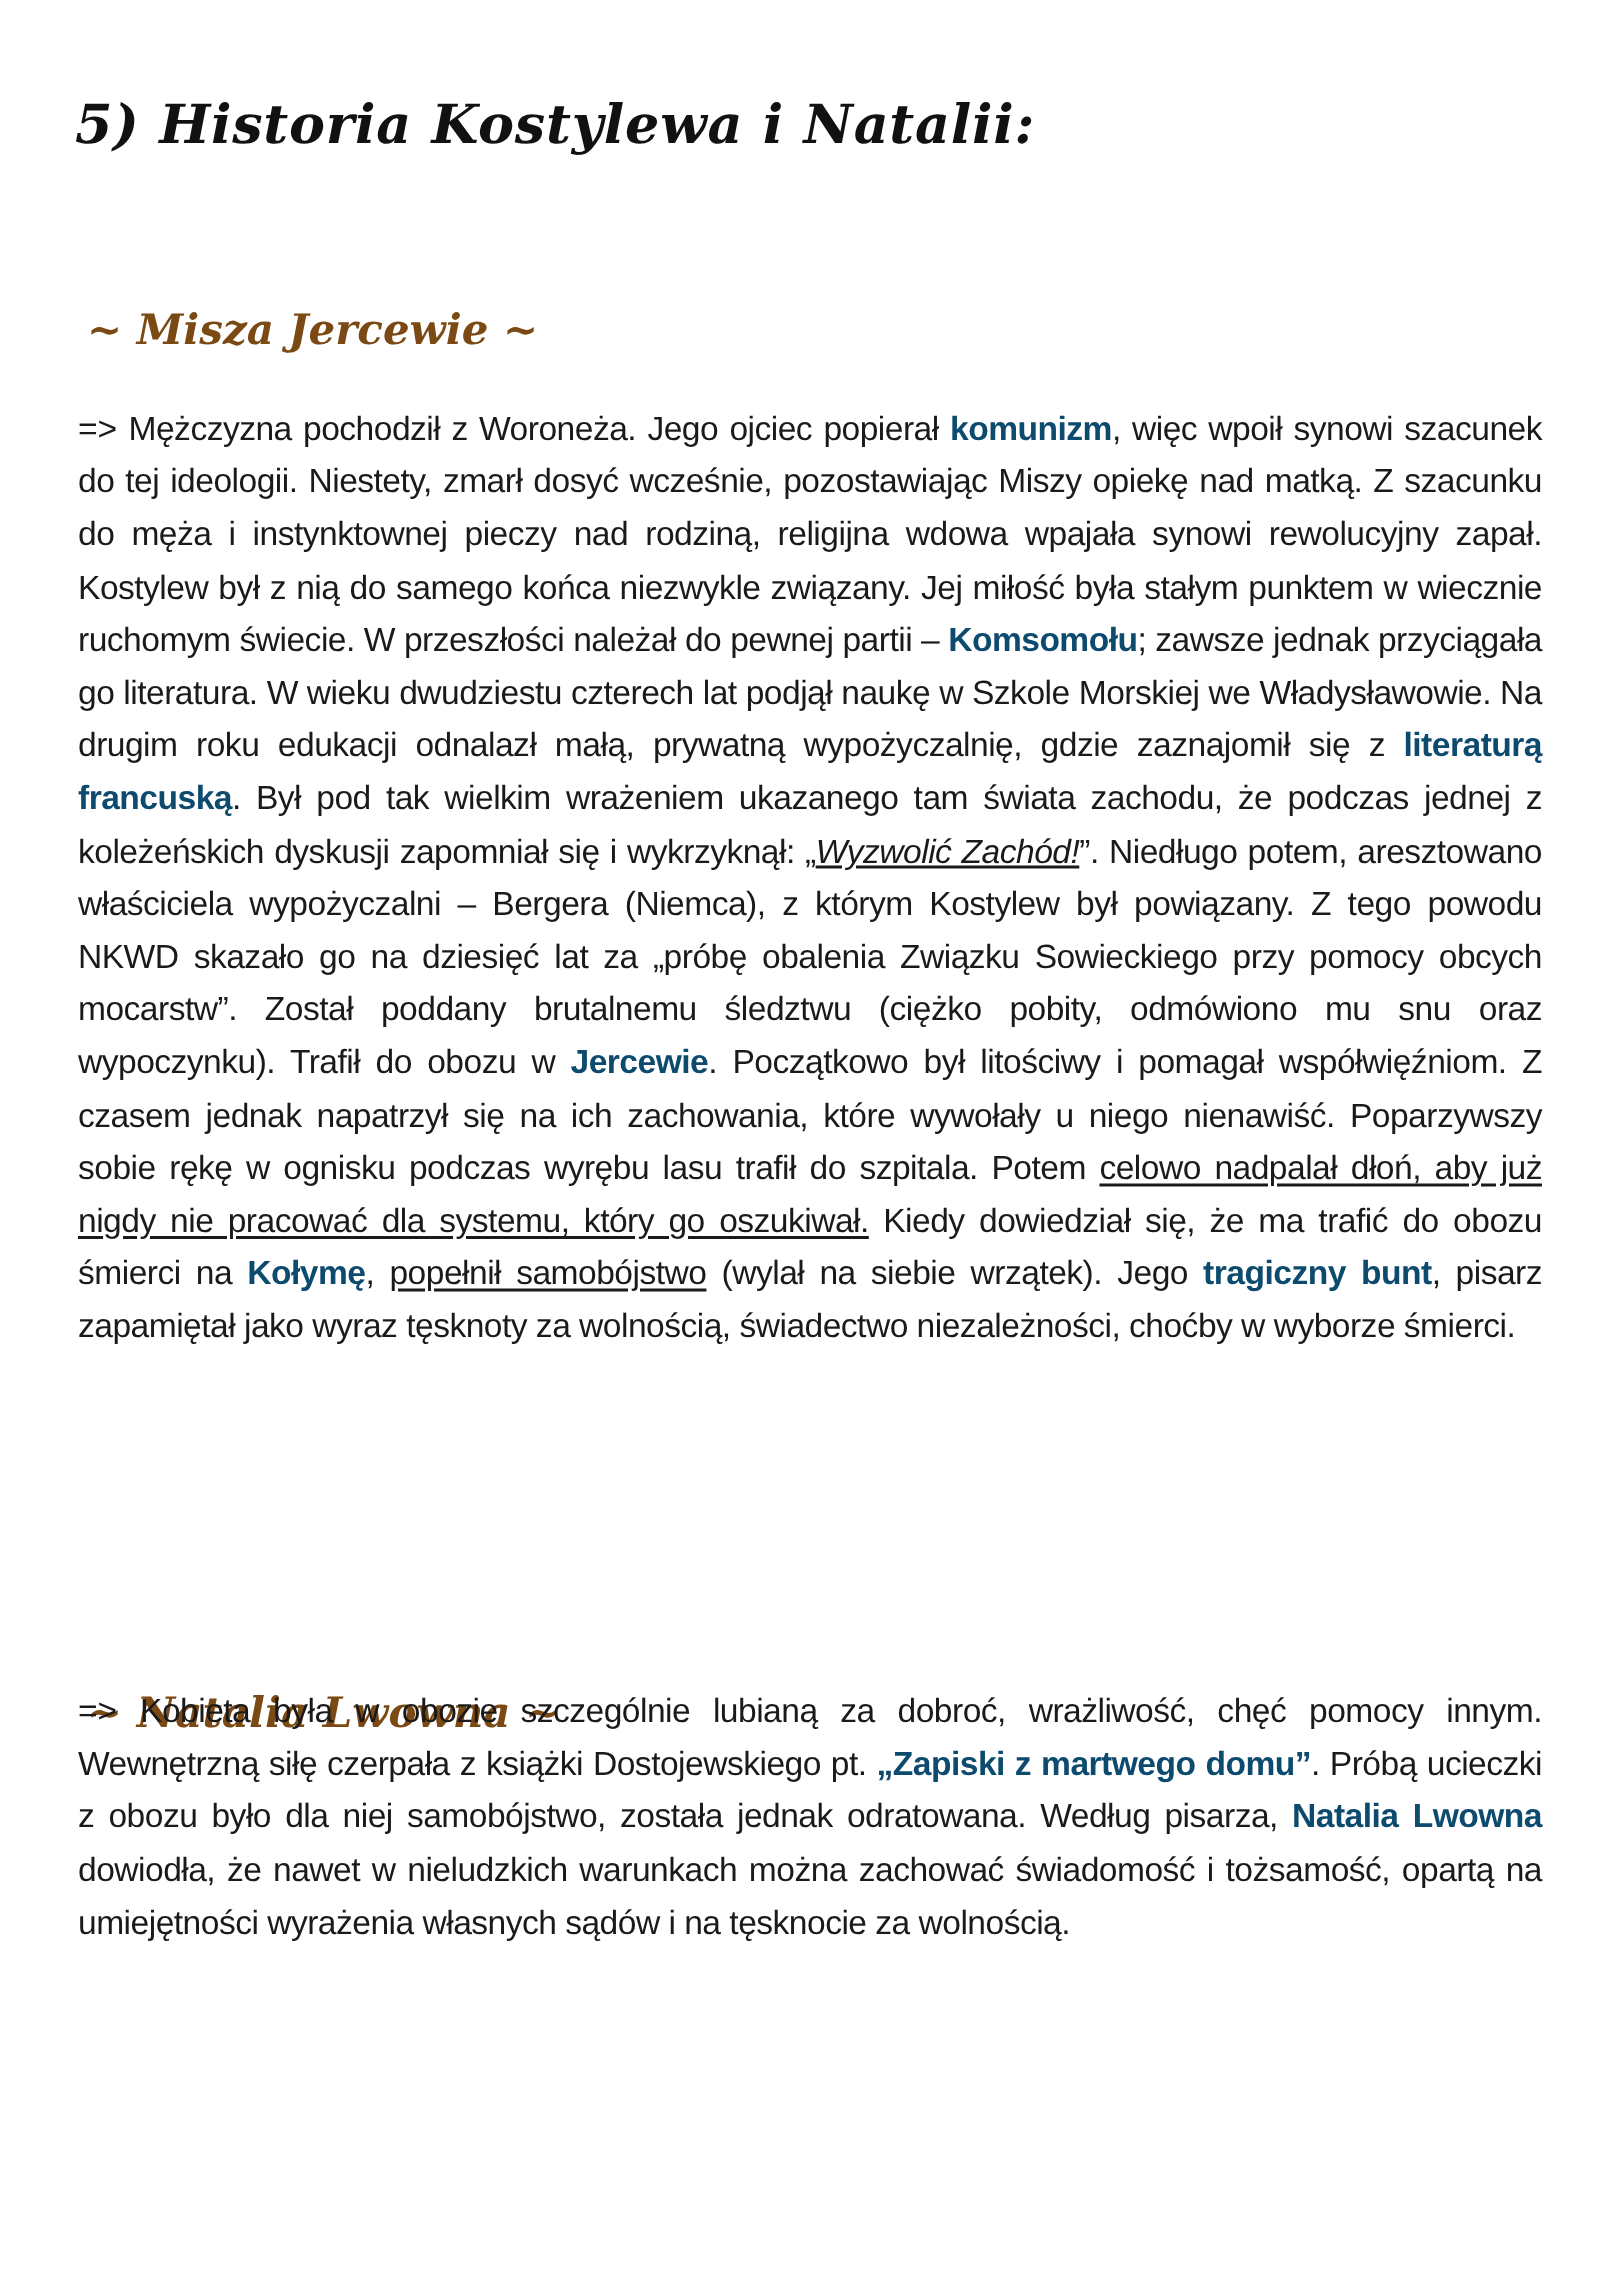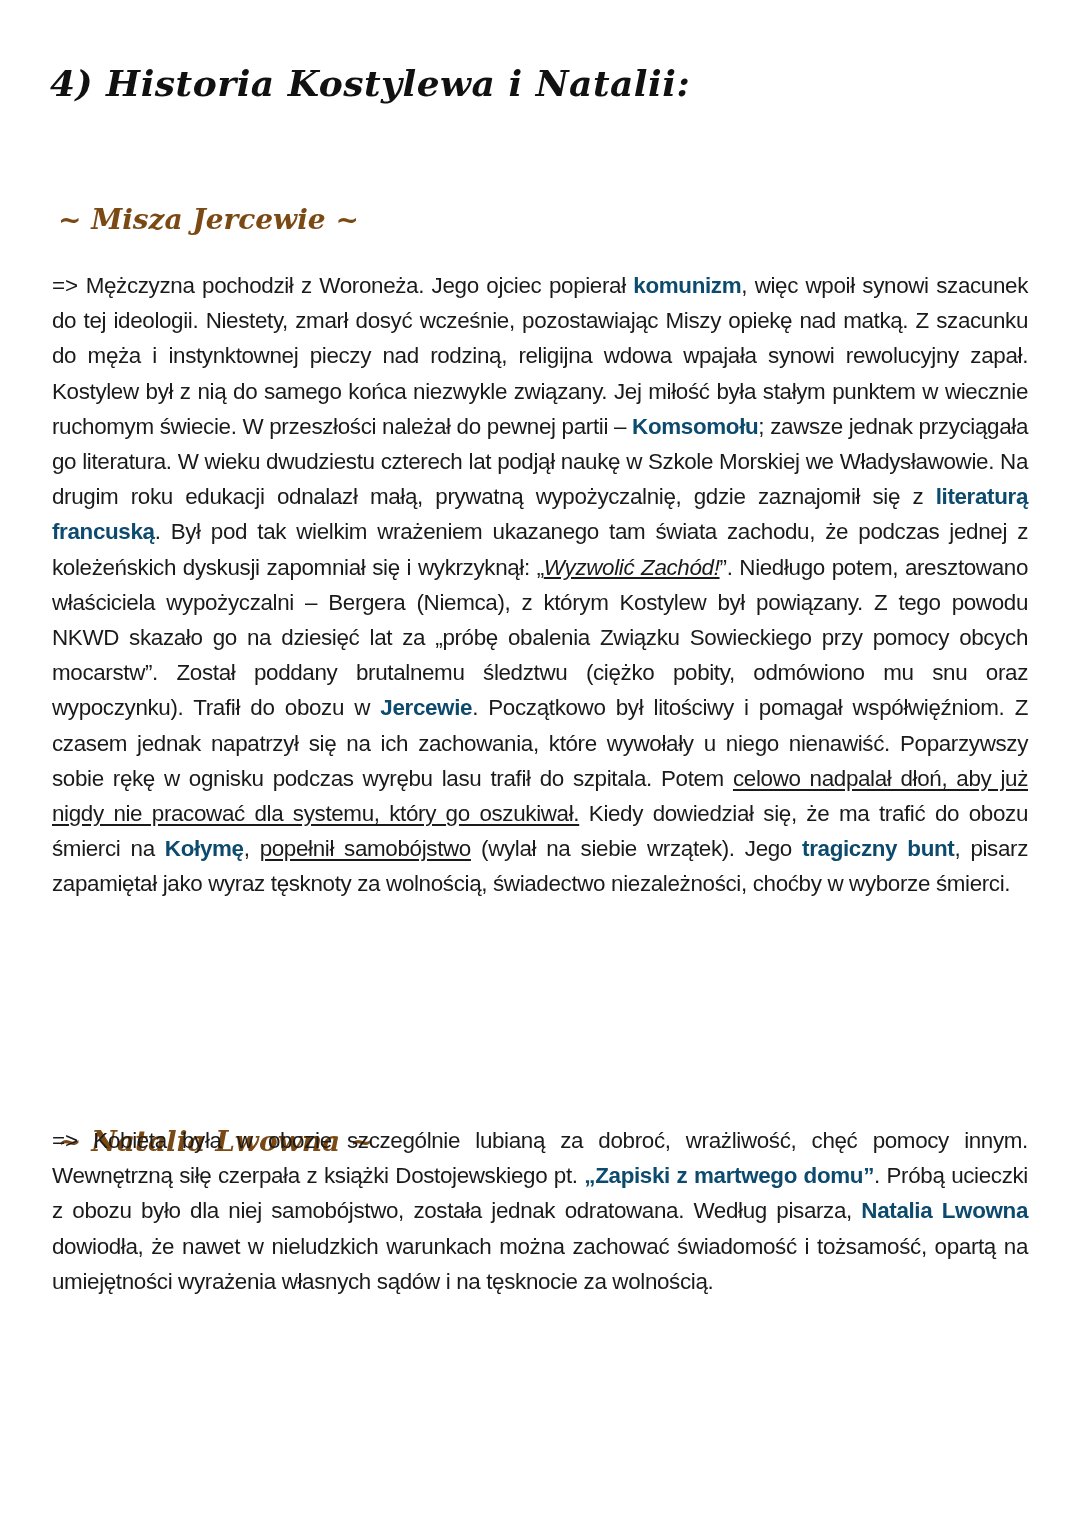--- a/index.html
+++ b/index.html
@@ -51,21 +51,21 @@
     .para-1 { top: 268px; }
     .para-2 { top: 1123px; }
     .para b { font-weight: bold; color: #0c4a6e; }
     .para i { font-style: italic; text-decoration: underline; }
     .para u { text-decoration: underline; text-underline-offset: 3px; }
     .arrow { letter-spacing: 0; }
   </style>
 </head>
 <body>
 
-<h1 class="page-title">4) Historia Kostylewa i Natalii:</h1>
+<h1 class="page-title">5) Historia Kostylewa i Natalii:</h1>
 
 <h2 class="section-heading heading-1" style="color: rgb(123, 74, 20);">~ Misza Jercewie ~</h2>
 
 <p class="para para-1"><span class="arrow">=&gt;</span><span> Mężczyzna pochodził z Woroneża. Jego ojciec popierał </span><b>komunizm</b><span>, więc wpoił synowi szacunek do tej ideologii. Niestety, zmarł dosyć wcześnie, pozostawiając Miszy opiekę nad matką. Z szacunku do męża i instynktownej pieczy nad rodziną, religijna wdowa wpajała synowi rewolucyjny zapał. Kostylew był z nią do samego końca niezwykle związany. Jej miłość była stałym punktem w wiecznie ruchomym świecie. W przeszłości należał do pewnej partii – </span><b>Komsomołu</b><span>; zawsze jednak przyciągała go literatura. W wieku dwudziestu czterech lat podjął naukę w Szkole Morskiej we Władysławowie. Na drugim roku edukacji odnalazł małą, prywatną wypożyczalnię, gdzie zaznajomił się z </span><b>literaturą francuską</b><span>. Był pod tak wielkim wrażeniem ukazanego tam świata zachodu, że podczas jednej z koleżeńskich dyskusji zapomniał się i wykrzyknął: „</span><i>Wyzwolić Zachód!</i><span>”. Niedługo potem, aresztowano właściciela wypożyczalni – Bergera (Niemca), z którym Kostylew był powiązany. Z tego powodu NKWD skazało go na dziesięć lat za „próbę obalenia Związku Sowieckiego przy pomocy obcych mocarstw”. Został poddany brutalnemu śledztwu (ciężko pobity, odmówiono mu snu oraz wypoczynku). Trafił do obozu w </span><b>Jercewie</b><span>. Początkowo był litościwy i pomagał współwięźniom. Z czasem jednak napatrzył się na ich zachowania, które wywołały u niego nienawiść. Poparzywszy sobie rękę w ognisku podczas wyrębu lasu trafił do szpitala. Potem </span><u>celowo nadpalał dłoń, aby już nigdy nie pracować dla systemu, który go oszukiwał.</u><span> Kiedy dowiedział się, że ma trafić do obozu śmierci na </span><b>Kołymę</b><span>, </span><u>popełnił samobójstwo</u><span> (wylał na siebie wrzątek). Jego </span><b>tragiczny bunt</b><span>, pisarz zapamiętał jako wyraz tęsknoty za wolnością, świadectwo niezależności, choćby w wyborze śmierci.</span></p>
 
 <h2 class="section-heading heading-2" style="color: rgb(123, 74, 20);">~ Natalia Lwowna ~</h2>
 
 <p class="para para-2"><span class="arrow">=&gt;</span><span> Kobieta była w obozie szczególnie lubianą za dobroć, wrażliwość, chęć pomocy innym. Wewnętrzną siłę czerpała z książki Dostojewskiego pt. </span><b>„Zapiski z martwego domu”</b><span>. Próbą ucieczki z obozu było dla niej samobójstwo, została jednak odratowana. Według pisarza, </span><b>Natalia Lwowna</b><span> dowiodła, że nawet w nieludzkich warunkach można zachować świadomość i tożsamość, opartą na umiejętności wyrażenia własnych sądów i na tęsknocie za wolnością.</span></p>
 
 </body></html>

